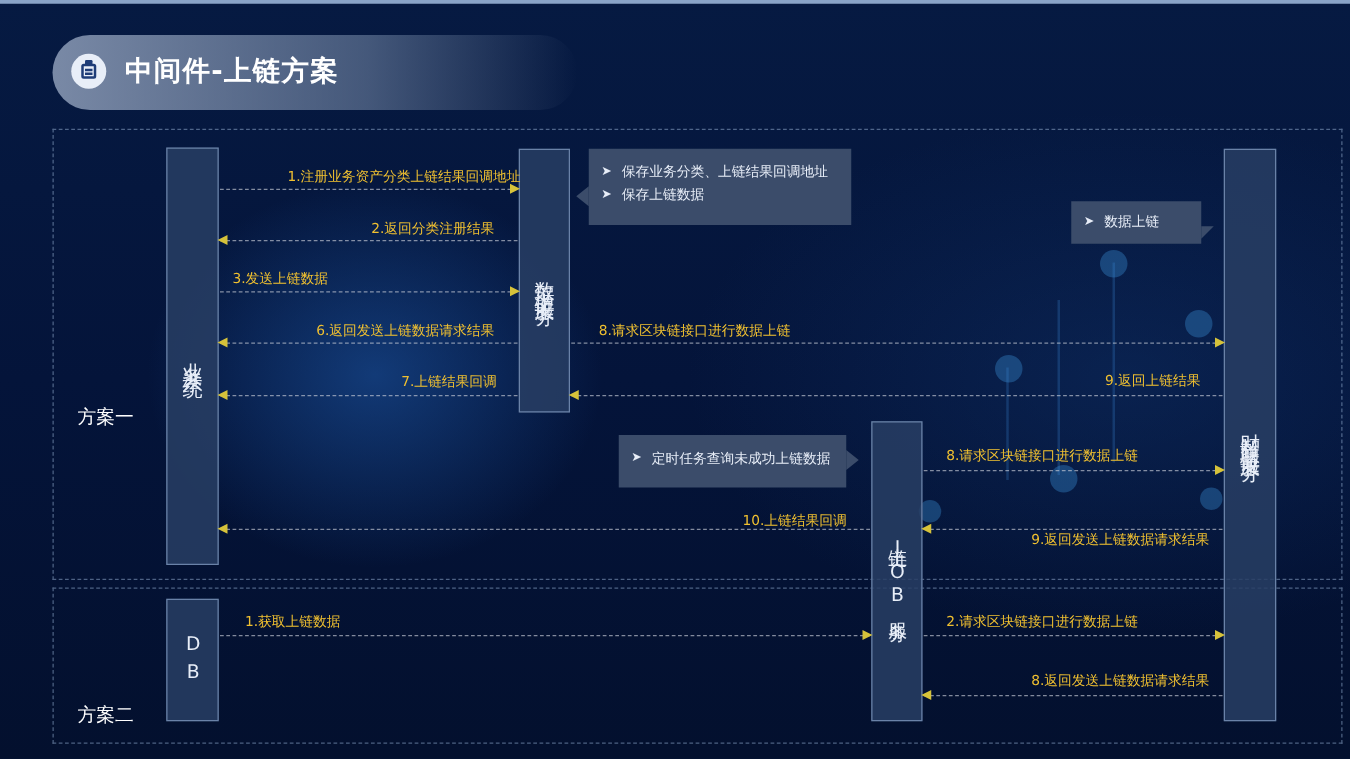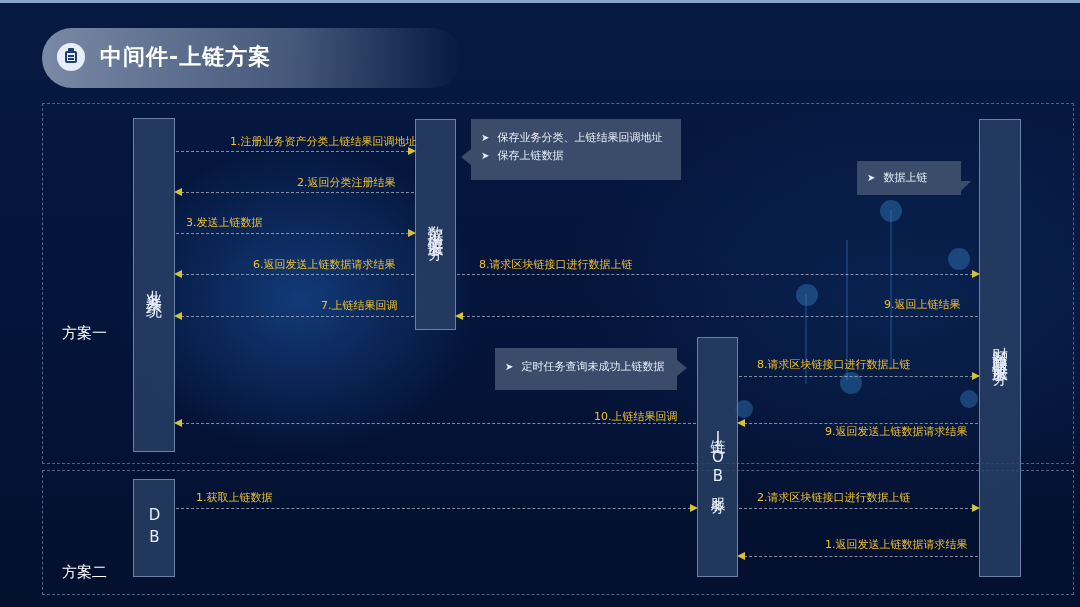--- a/index.html
+++ b/index.html
@@ -133,14 +133,14 @@
 
 <div class="mlabel" style="left:594px;top:409px;">10.上链结果回调</div>
 <div class="msg arrow-l" style="left:176px;top:423px;width:520px;"></div>
 
 <div class="mlabel" style="left:196px;top:490px;">1.获取上链数据</div>
 <div class="msg arrow-r" style="left:176px;top:508px;width:520px;"></div>
 
 <div class="mlabel" style="left:757px;top:490px;text-align:center;">2.请求区块链接口进行数据上链</div>
 <div class="msg arrow-r" style="left:739px;top:508px;width:239px;"></div>
 
-<div class="mlabel" style="left:825px;top:537px;">1.返回发送上链数据请求结果</div>
+<div class="mlabel" style="left:825px;top:537px;">8.返回发送上链数据请求结果</div>
 <div class="msg arrow-l" style="left:739px;top:556px;width:239px;"></div>
 
 </body></html>

